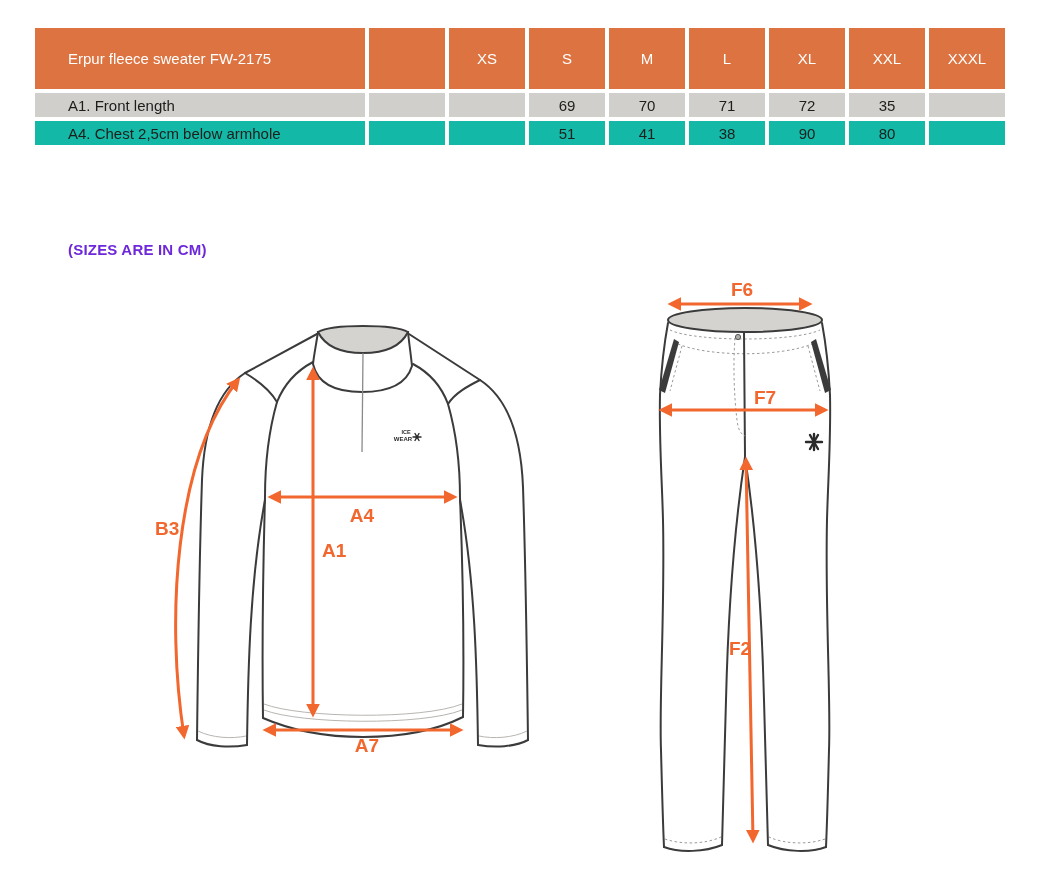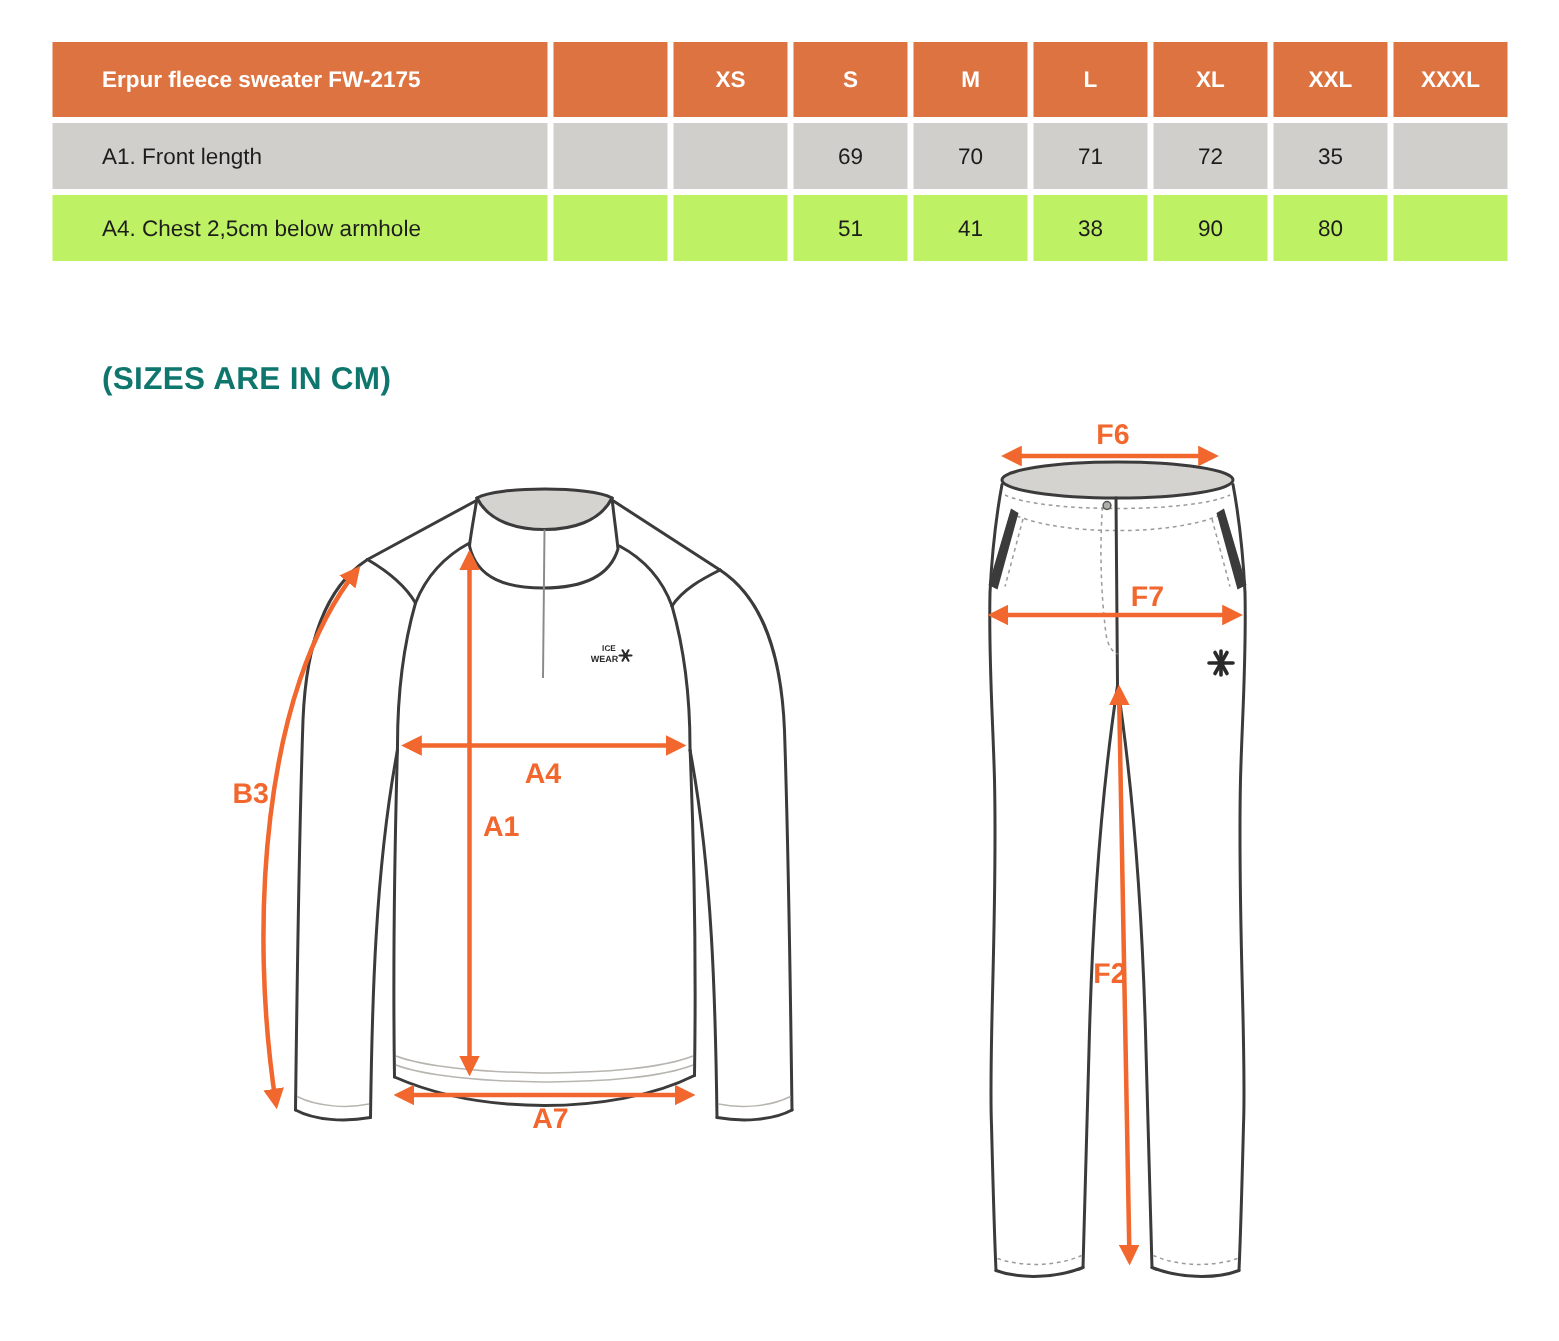--- a/index.html
+++ b/index.html
@@ -4,34 +4,34 @@
 <style>
   html,body { margin:0; padding:0; background:#ffffff; }
   body { font-family:"Liberation Sans", sans-serif; }
   .page { position:relative; width:1039px; height:894px; background:#ffffff; overflow:hidden; }
 
   
   table.size-table { position:absolute; left:31px; top:24px; border-collapse:separate; border-spacing:4px; table-layout:fixed; }
   table.size-table col.c-name { width:330px; }
   table.size-table col.c-size { width:76px; }
   table.size-table th {
-    background:#dd7340; color:#ffffff; font-weight:bold; font-size:15px;
-    height:50px; text-align:center; padding:0;
+    background:#dd7340; color:#ffffff; font-weight:normal; font-size:15px;
+    height:61px; text-align:center; padding:0;
   }
   table.size-table th.name-head { text-align:left; padding-left:33px; font-size:15px; }
   table.size-table td {
-    font-size:15px; color:#1d1d1b; height:44px; text-align:center; padding:0;
+    font-size:15px; color:#1d1d1b; height:24px; text-align:center; padding:0;
   }
   table.size-table tr.r-dark td { background:#d0cfcc; }
-  table.size-table tr.r-light td { background:#bef264; }
+  table.size-table tr.r-light td { background:#14b8a6; }
   table.size-table td.row-label { text-align:left; padding-left:33px; }
 
   .units-note {
     position:absolute; left:68px; top:241px;
-    color:#0f766e; font-size:21px; font-weight:bold; letter-spacing:0.2px;
+    color:#6d28d9; font-size:15px; font-weight:bold; letter-spacing:0.2px;
   }
 
   .diagram { position:absolute; }
   .dg-sweater { left:150px; top:290px; }
   .dg-pants  { left:630px; top:280px; }
 
   svg .outline { fill:none; stroke:#3b3b3b; stroke-width:2; stroke-linecap:round; stroke-linejoin:round; }
   svg .fillgray { fill:#d5d3d0; stroke:#3b3b3b; stroke-width:2; }
   svg .stitch { fill:none; stroke:#b8b5b1; stroke-width:1; }
   svg .stitch-d { fill:none; stroke:#9a9a9a; stroke-width:1; stroke-dasharray:2.5,2.5; }

